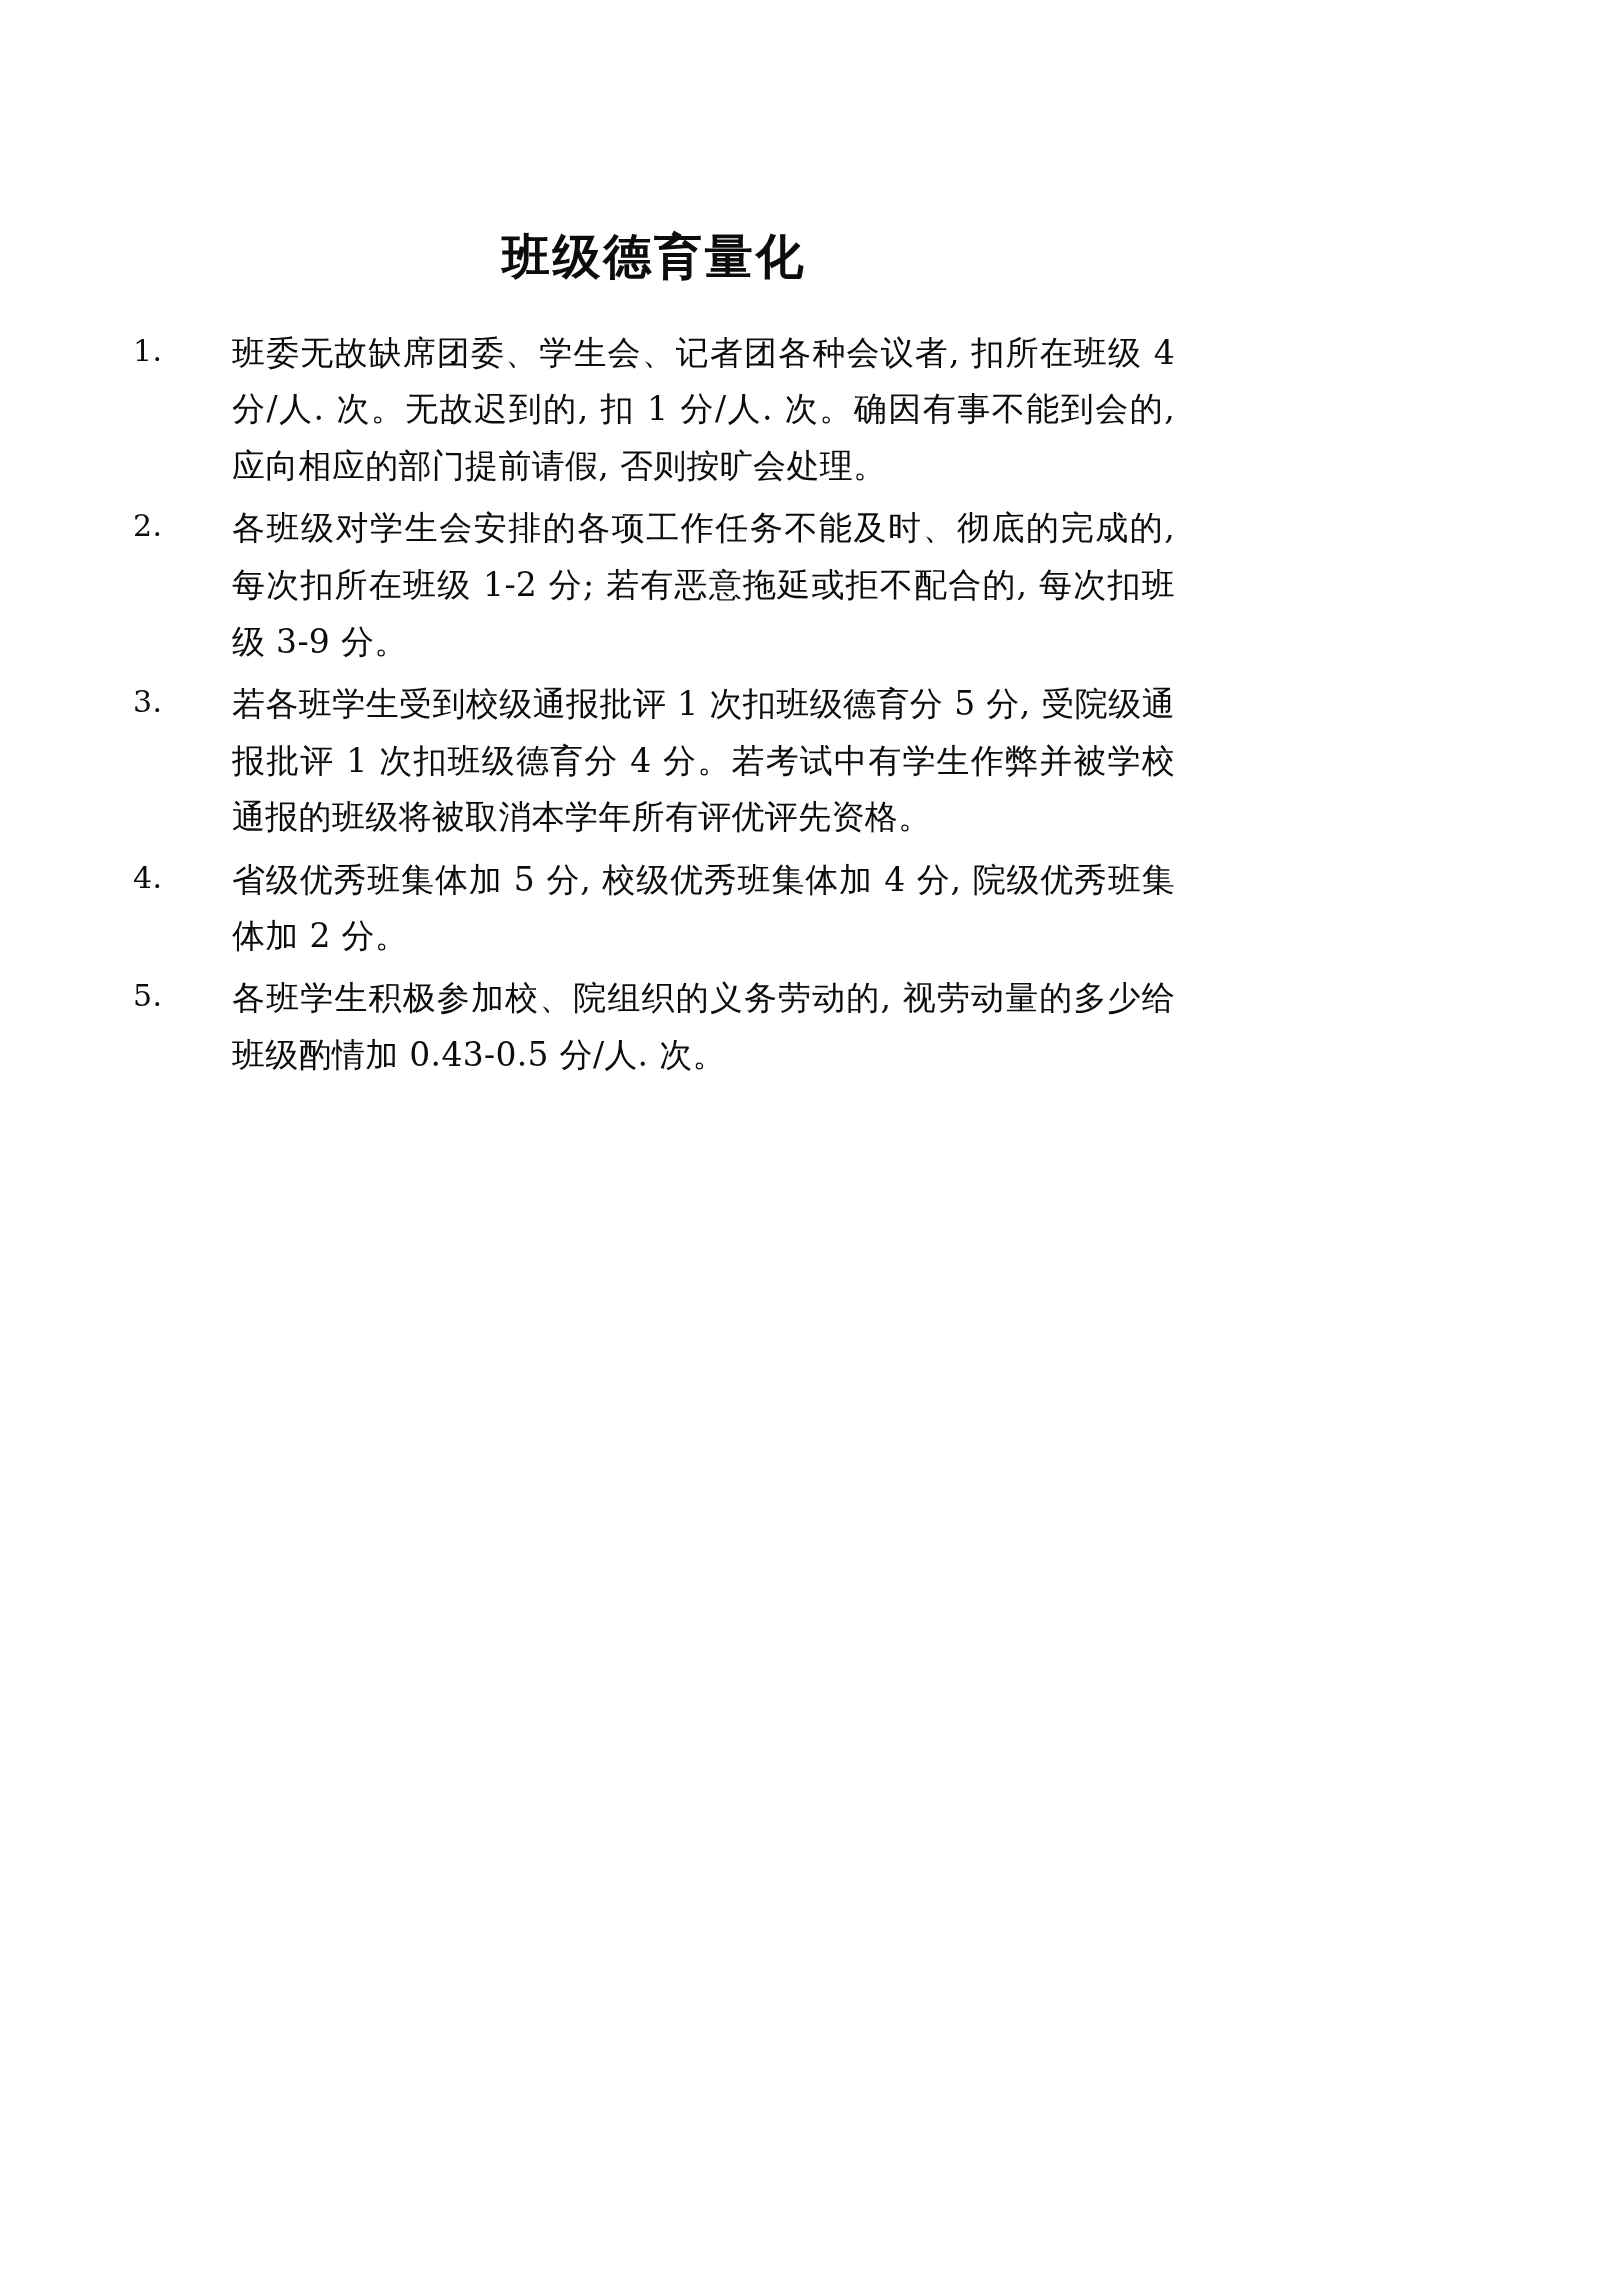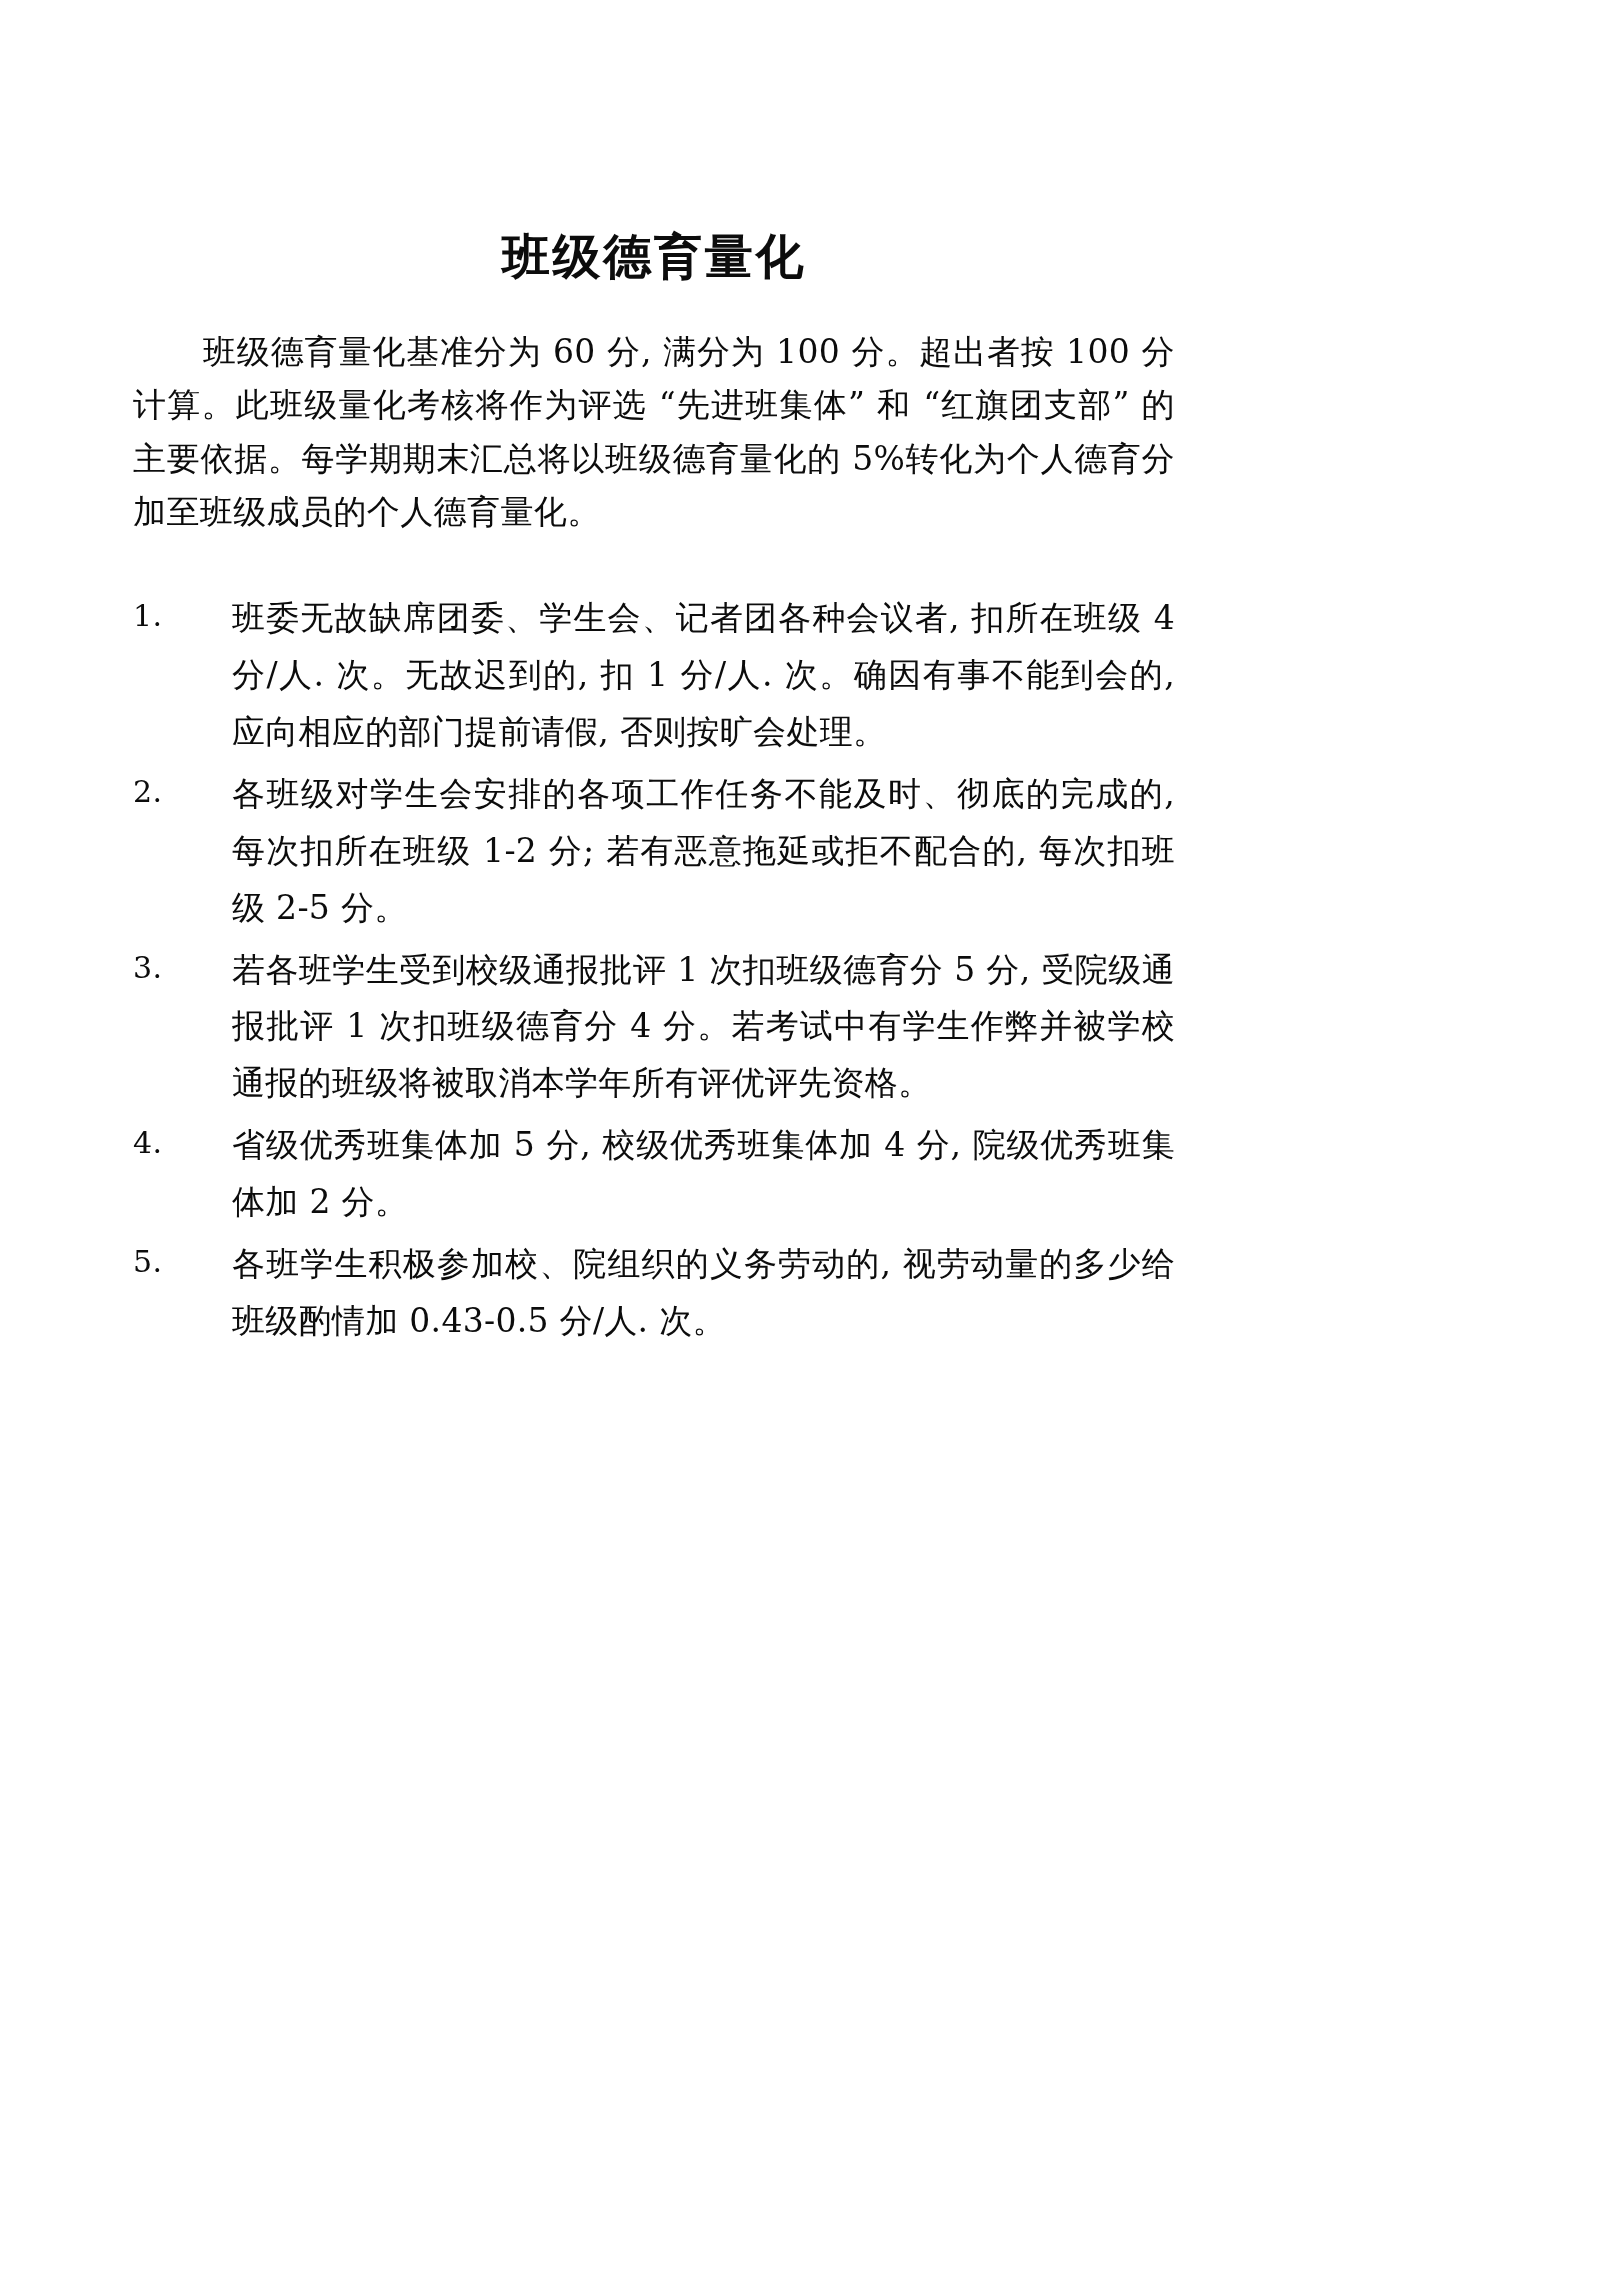--- a/index.html
+++ b/index.html
@@ -77,31 +77,30 @@
     text-indent: 0;
   }
 </style>
 </head>
 <body>
 
 <div class="page">
 
   <h1 class="doc-title">班级德育量化</h1>
 
-  <p class="intro">班级德育量化基准分为 60 分, 满分为 100 分。超出者按 100 分计算。此班级量化考核将作为评选 “先进班集体” 和 “红旗团支部” 的主要依据。每学期期末汇总将以班级德育量化的 5%转化为个人德育分加至班级成员的个人德育量化。</p>
 
 
   <ol class="clause-list">
     <li>
       <span class="num">1.</span>
       <span class="body">班委无故缺席团委、学生会、记者团各种会议者, 扣所在班级 4 分/人. 次。无故迟到的, 扣 1 分/人. 次。确因有事不能到会的, 应向相应的部门提前请假, 否则按旷会处理。</span>
     </li>
     <li>
       <span class="num">2.</span>
-      <span class="body">各班级对学生会安排的各项工作任务不能及时、彻底的完成的, 每次扣所在班级 1-2 分; 若有恶意拖延或拒不配合的, 每次扣班级 2-5 分。</span>
+      <span class="body">各班级对学生会安排的各项工作任务不能及时、彻底的完成的, 每次扣所在班级 1-2 分; 若有恶意拖延或拒不配合的, 每次扣班级 3-9 分。</span>
     </li>
     <li>
       <span class="num">3.</span>
       <span class="body">若各班学生受到校级通报批评 1 次扣班级德育分 5 分, 受院级通报批评 1 次扣班级德育分 4 分。若考试中有学生作弊并被学校通报的班级将被取消本学年所有评优评先资格。</span>
     </li>
     <li>
       <span class="num">4.</span>
       <span class="body">省级优秀班集体加 5 分, 校级优秀班集体加 4 分, 院级优秀班集体加 2 分。</span>
     </li>
     <li>

